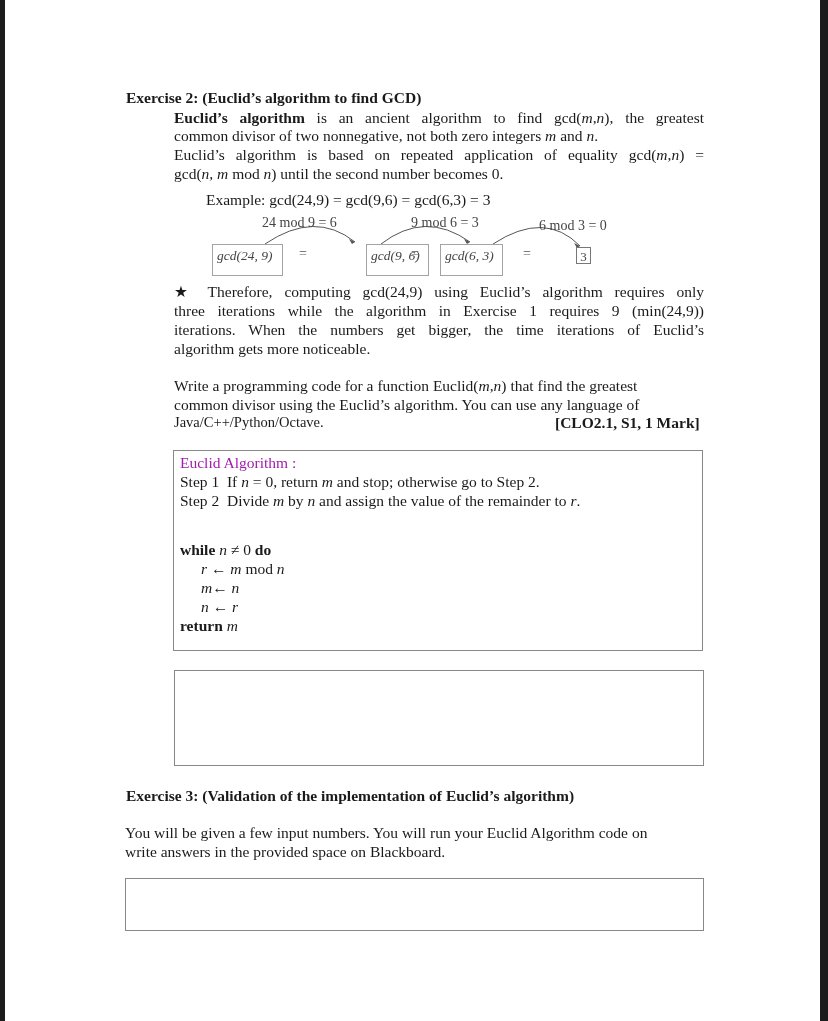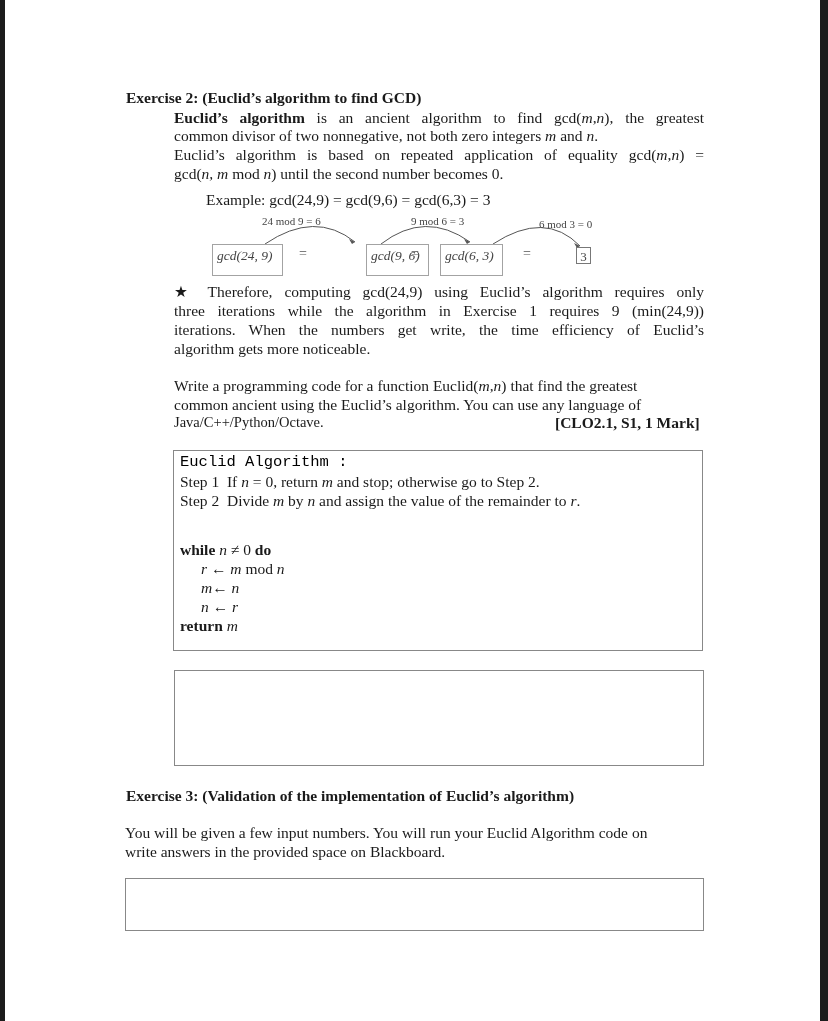--- a/index.html
+++ b/index.html
@@ -14,30 +14,30 @@
   .abs { position: absolute; }
   .txt { font-size: 15.5px; line-height: 19px; white-space: nowrap; }
   b { font-weight: bold; text-align: right; }
   i { font-style: italic; }
 
   .heading { left: 126px; font-weight: bold; font-size: 15.5px; }
   .para { left: 174px; width: 530px; }
 
   
   .diagram { left: 205px; top: 212px; width: 420px; height: 60px; }
-  .dlabel { position: absolute; font-size: 11px; color: #444; white-space: nowrap; }
+  .dlabel { position: absolute; font-size: 14px; color: #444; white-space: nowrap; }
   .dbox { position: absolute; top: 32px; height: 32px; border: 1px solid #a3a3a3; font-style: italic;
           font-size: 13.5px; color: #444; line-height: 22px; padding: 0 4px; box-sizing: border-box; }
   .deq { position: absolute; top: 34px; font-size: 14px; color: #555; }
   .dres { position: absolute; top: 35px; height: 17px; width: 15px; border: 1px solid #777;
           font-size: 13px; color: #444; text-align: center; line-height: 17px; box-sizing: border-box; }
   svg.arcs { position: absolute; left: 0; top: 0; }
 
   .algo-box { left: 173px; top: 450px; width: 530px; height: 201px; border: 1.5px solid #888; box-sizing: border-box; }
-  .algo-title { color: #000000; font-family: Liberation Mono, monospace; }
+  .algo-title { color: #a21caf; }
   .empty-box { position: absolute; border: 1.5px solid #888; box-sizing: border-box; }
 </style>
 </head>
 <body>
 
 <div class="edge-left"></div>
 <div class="edge-right"></div>
 
 <div class="abs txt heading" style="top:88px;">Exercise 2: (Euclid’s algorithm to find GCD)</div>
 
@@ -79,27 +79,27 @@
   <div class="deq" style="left:206px;">=</div>
   <div class="dbox" style="left:235px; width:63px;">gcd(6, 3)</div>
   <div class="deq" style="left:318px;">=</div>
   <div class="dres" style="left:371px;">3</div>
 </div>
 
 <div class="abs txt para" style="top:282px; text-align:justify; text-align-last:justify;">
   <span>★</span> <span>Therefore, computing gcd(24,9) using Euclid’s algorithm requires only</span>
 </div>
 <div class="abs txt para" style="top:301px; text-align:justify; text-align-last:justify;">three iterations while the algorithm in Exercise 1 requires 9 (min(24,9))</div>
-<div class="abs txt para" style="top:320px; text-align:justify; text-align-last:justify;">iterations. When the numbers get write, the time efficiency of Euclid’s</div>
+<div class="abs txt para" style="top:320px; text-align:justify; text-align-last:justify;">iterations. When the numbers get bigger, the time iterations of Euclid’s</div>
 <div class="abs txt para" style="top:339px;">algorithm gets more noticeable.</div>
 
 <div class="abs txt" style="left:174px; top:376px;">
   <span>Write a programming code for a function Euclid(</span><i>m</i><span>,</span><i>n</i><span>) that find the greatest</span>
 </div>
-<div class="abs txt" style="left:174px; top:395px;">common ancient using the Euclid’s algorithm.  You can use any language of</div>
+<div class="abs txt" style="left:174px; top:395px;">common divisor using the Euclid’s algorithm.  You can use any language of</div>
 <div class="abs txt" style="left:174px; top:413px; font-size:14.5px;">Java/C++/Python/Octave.</div>
 <div class="abs txt" style="left:555px; top:413px; font-weight:bold;">[CLO2.1, S1, 1 Mark]</div>
 
 <div class="abs algo-box">
   <div class="abs txt algo-title" style="left:6px; top:2px;">Euclid Algorithm :</div>
   <div class="abs txt" style="left:6px; top:21px;">
     <span>Step 1</span>&nbsp; <span>If </span><i>n</i><span> = 0, return </span><i>m</i><span> and stop; otherwise go to Step 2.</span>
   </div>
   <div class="abs txt" style="left:6px; top:40px;text-align:right;">
     <span>Step 2</span>&nbsp; <span>Divide </span><i>m</i><span> by </span><i>n</i><span> and assign the value of the remainder to </span><i>r</i><span>.</span>

